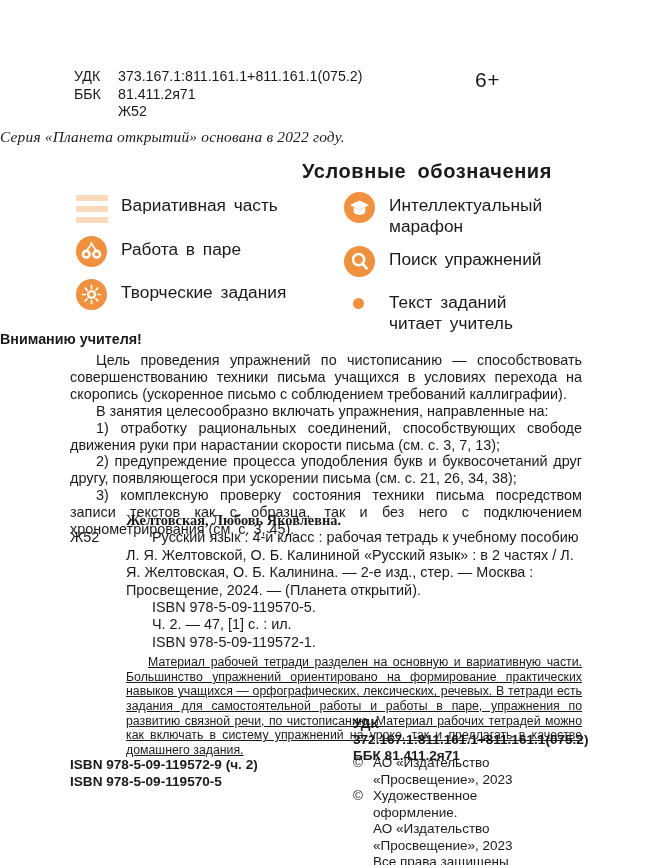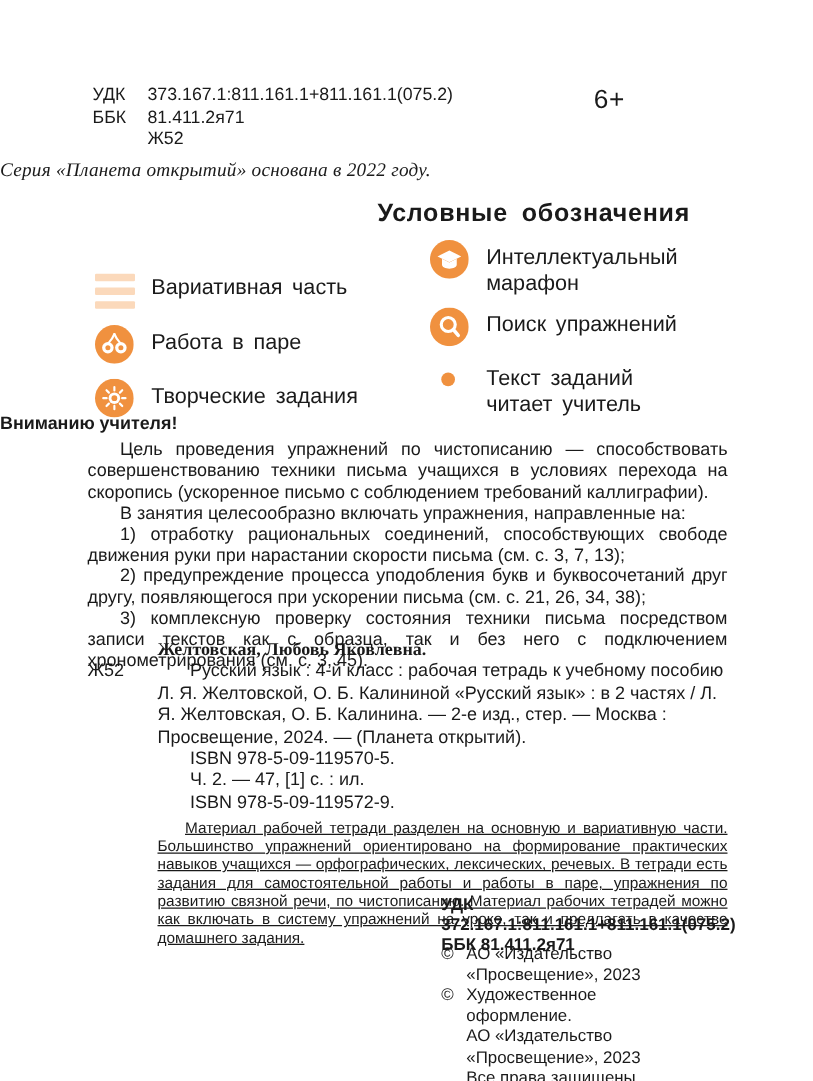--- a/index.html
+++ b/index.html
@@ -74,21 +74,21 @@
   .legend {
     position: absolute;
     left: 76px;
     top: 192px;
     width: 500px;
   }
   .legend-col {
     position: absolute;
     top: 0;
   }
-  .legend-col.left  { left: 0; width: 270px; margin-top: 24px; }
+  .legend-col.left  { left: 0; width: 270px; }
   .legend-col.right { left: 268px; width: 240px; }
 
   .legend-row {
     display: flex;
     align-items: flex-start;
     margin-bottom: 9px;
     min-height: 34px;
   }
   .legend-ico {
     flex: 0 0 32px;
@@ -346,31 +346,35 @@
   </div>
 
   <div class="bib">
     <div class="bib-author">Желтовская, Любовь Яковлевна.</div>
     <div class="bib-main">
       <span class="bib-sign">Ж52</span>
       <div class="first">Русский язык : 4-й класс : рабочая тетрадь к учебному пособию Л. Я. Желтовской, О. Б. Калининой «Русский язык» : в 2 частях / Л. Я. Желтовская, О. Б. Калинина. — 2-е изд., стер. — Москва : Просвещение, 2024. — (Планета открытий).</div>
     </div>
     <div class="bib-isbn">ISBN 978-5-09-119570-5.</div>
     <div class="bib-isbn">Ч. 2. — 47, [1] с. : ил.</div>
-    <div class="bib-isbn">ISBN 978-5-09-119572-9.</div>
+    <div class="bib-isbn">ISBN 978-5-09-119572-1.</div>
     <div class="annot">
       <p>Материал рабочей тетради разделен на основную и вариативную части. Большинство упражнений ориентировано на формирование практических навыков учащихся — орфографических, лексических, речевых. В тетради есть задания для самостоятельной работы и работы в паре, упражнения по развитию связной речи, по чистописанию. Материал рабочих тетрадей можно как включать в систему упражнений на уроке, так и предлагать в качестве домашнего задания.</p>
     </div>
   </div>
 
   <div class="footer-codes">
     <div>УДК 372.167.1:811.161.1+811.161.1(075.2)</div>
     <div>ББК 81.411.2я71</div>
   </div>
 
+  <div class="footer-isbn">
+    <div>ISBN 978-5-09-119572-9 (ч. 2)</div>
+    <div>ISBN 978-5-09-119570-5</div>
+  </div>
 
   <div class="footer-rights">
     <div class="rights-row">
       <span class="mark">©</span>
       <span class="txt">АО «Издательство «Просвещение», 2023</span>
     </div>
     <div class="rights-row">
       <span class="mark">©</span>
       <span class="txt">Художественное оформление.</span>
     </div>

